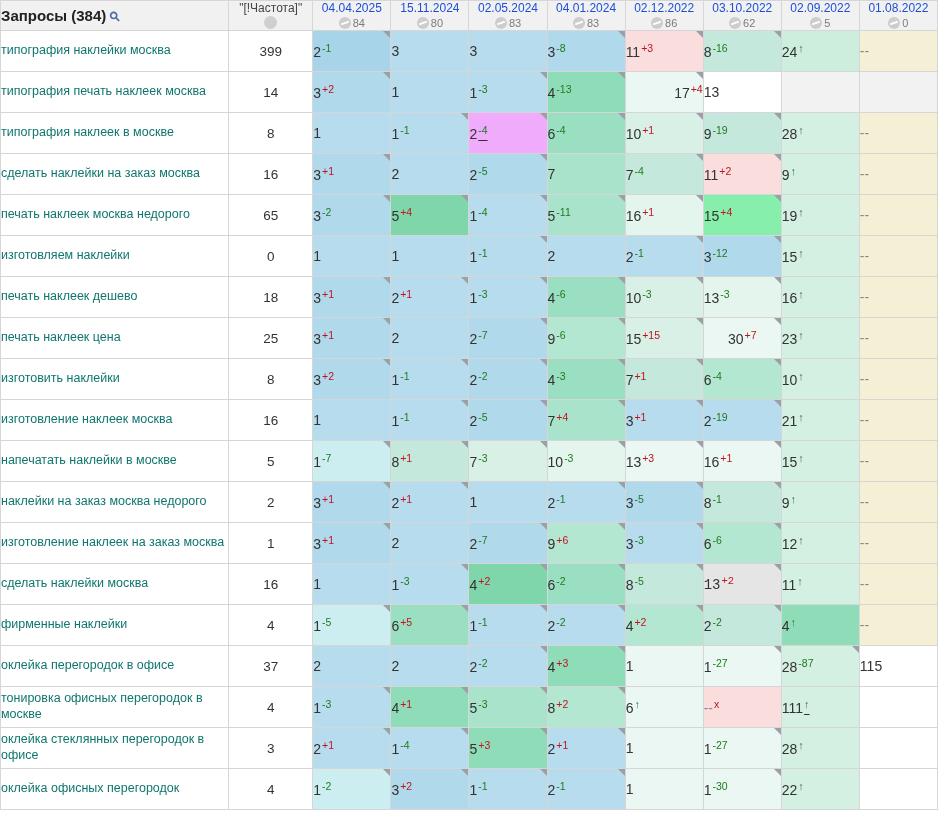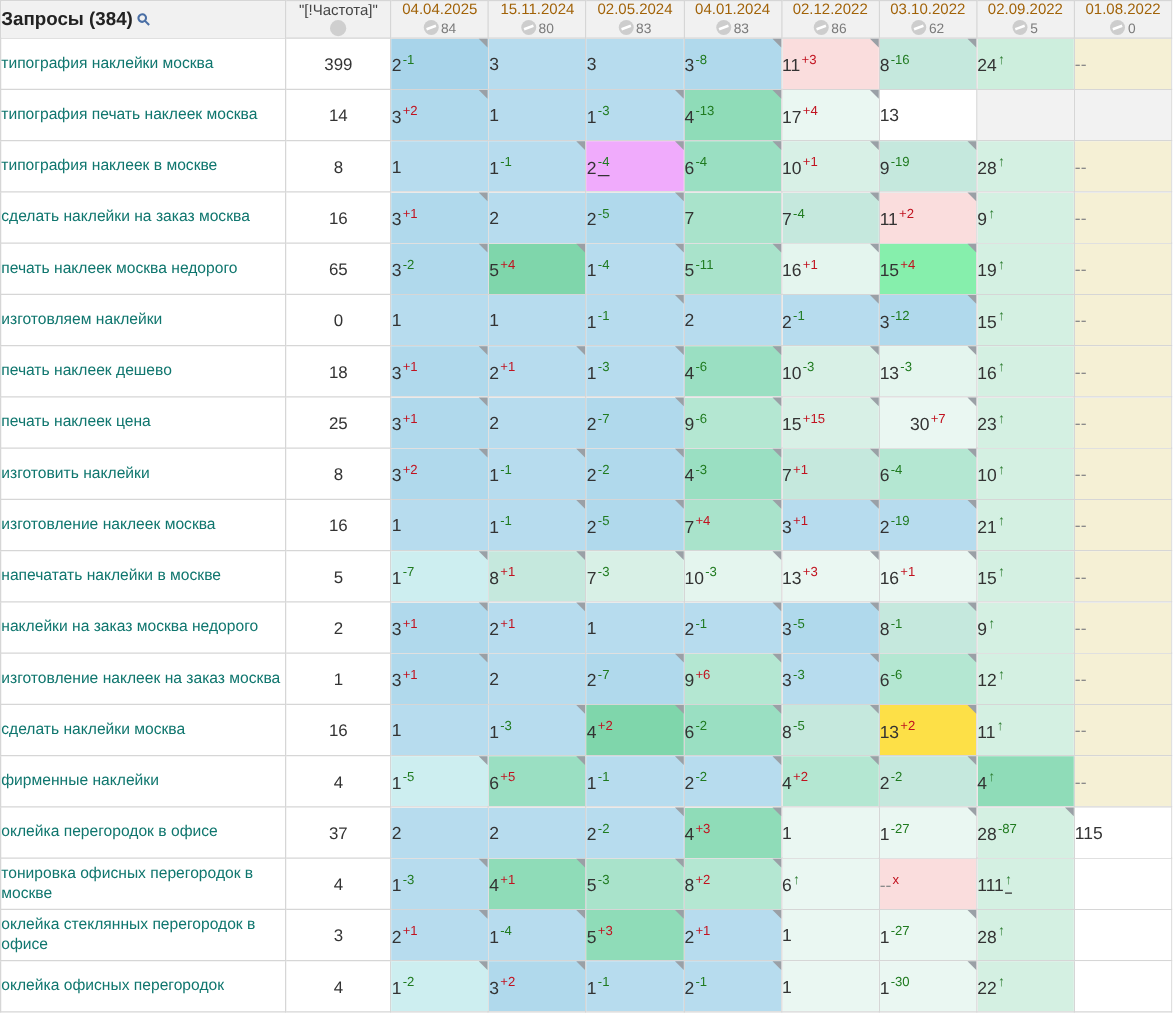--- a/index.html
+++ b/index.html
@@ -67,21 +67,21 @@
   }
   th.date-head {
     width: 76px;
     font-size: 12px;
     color: #333;
     text-align: center;
     padding: 3px 0 2px;
     line-height: 1.15;
     background: #f1f1f1;
   }
-  th.date-head .date-label { display:block; font-size: 12px; color:#a16207;}
+  th.date-head .date-label { display:block; font-size: 12px; color:#1d4ed8;}
   th.date-head .sub {
     display:block;
     font-size: 11px;
     color: #7b7b7b;
     margin-top: 1px;
   }
   th.date-head .sub .dot {
     display:inline-block;
     width: 12px; height: 12px;
     border-radius: 50%;
@@ -202,21 +202,21 @@
           <td class="cell" style="background: rgb(205, 238, 221);"><span class="pos">24</span><span class="arrow">↑</span></td>
           <td class="cell" style="background: rgb(245, 240, 213);"><span class="pos dash">--</span></td>
         </tr>
         <tr>
           <td class="query">типография печать наклеек москва</td>
           <td class="freq">14</td>
           <td class="cell" style="background: rgb(176, 217, 236);"><span class="pos">3</span><span class="delta delta-up">+2</span><span class="corner"></span></td>
           <td class="cell" style="background: rgb(183, 220, 238);"><span class="pos">1</span></td>
           <td class="cell" style="background: rgb(183, 220, 238);"><span class="pos">1</span><span class="delta delta-down">-3</span><span class="corner"></span></td>
           <td class="cell" style="background: rgb(143, 220, 184);"><span class="pos">4</span><span class="delta delta-down">-13</span><span class="corner"></span></td>
-          <td class="cell" style="background: rgb(234, 247, 242);"><span class="pos">17</span><span class="delta delta-up">+4</span><span class="corner"></span></td>
+          <td class="cell" style="background: rgb(234, 247, 242); text-align: right;"><span class="pos">17</span><span class="delta delta-up">+4</span><span class="corner"></span></td>
           <td class="cell" style="background: rgb(255, 255, 255);"><span class="pos">13</span></td>
           <td class="cell" style="background: rgb(242, 242, 242);"><span class="pos"></span></td>
           <td class="cell" style="background: rgb(242, 242, 242);"><span class="pos"></span></td>
         </tr>
         <tr>
           <td class="query">типография наклеек в москве</td>
           <td class="freq">8</td>
           <td class="cell" style="background: rgb(183, 220, 238);"><span class="pos">1</span></td>
           <td class="cell" style="background: rgb(183, 220, 238);"><span class="pos">1</span><span class="delta delta-down">-1</span><span class="corner"></span></td>
           <td class="cell" style="background: #f0abfc; text-decoration: underline;"><span class="pos">2</span><span class="delta delta-down">-4</span><span class="corner"></span></td>
@@ -347,21 +347,21 @@
           <td class="cell" style="background: rgb(245, 240, 213);"><span class="pos dash">--</span></td>
         </tr>
         <tr>
           <td class="query">сделать наклейки москва</td>
           <td class="freq">16</td>
           <td class="cell" style="background: rgb(183, 220, 238);"><span class="pos">1</span></td>
           <td class="cell" style="background: rgb(183, 220, 238);"><span class="pos">1</span><span class="delta delta-down">-3</span><span class="corner"></span></td>
           <td class="cell" style="background: rgb(127, 214, 171);"><span class="pos">4</span><span class="delta delta-up">+2</span><span class="corner"></span></td>
           <td class="cell" style="background: rgb(154, 223, 194);"><span class="pos">6</span><span class="delta delta-down">-2</span><span class="corner"></span></td>
           <td class="cell" style="background: rgb(197, 232, 221);"><span class="pos">8</span><span class="delta delta-down">-5</span><span class="corner"></span></td>
-          <td class="cell" style="background: #fde047;"><span class="pos">13</span><span class="delta delta-up">+2</span><span class="corner"></span></td>
+          <td class="cell" style="background: #e5e5e5; font-family: Liberation Mono, monospace;"><span class="pos">13</span><span class="delta delta-up">+2</span><span class="corner"></span></td>
           <td class="cell" style="background: rgb(212, 240, 226);"><span class="pos">11</span><span class="arrow">↑</span></td>
           <td class="cell" style="background: rgb(245, 240, 213);"><span class="pos dash">--</span></td>
         </tr>
         <tr>
           <td class="query">фирменные наклейки</td>
           <td class="freq">4</td>
           <td class="cell" style="background: rgb(205, 238, 240);"><span class="pos">1</span><span class="delta delta-down">-5</span><span class="corner"></span></td>
           <td class="cell" style="background: rgb(154, 223, 194);"><span class="pos">6</span><span class="delta delta-up">+5</span><span class="corner"></span></td>
           <td class="cell" style="background: rgb(183, 220, 238);"><span class="pos">1</span><span class="delta delta-down">-1</span><span class="corner"></span></td>
           <td class="cell" style="background: rgb(183, 220, 238);"><span class="pos">2</span><span class="delta delta-down">-2</span><span class="corner"></span></td>

